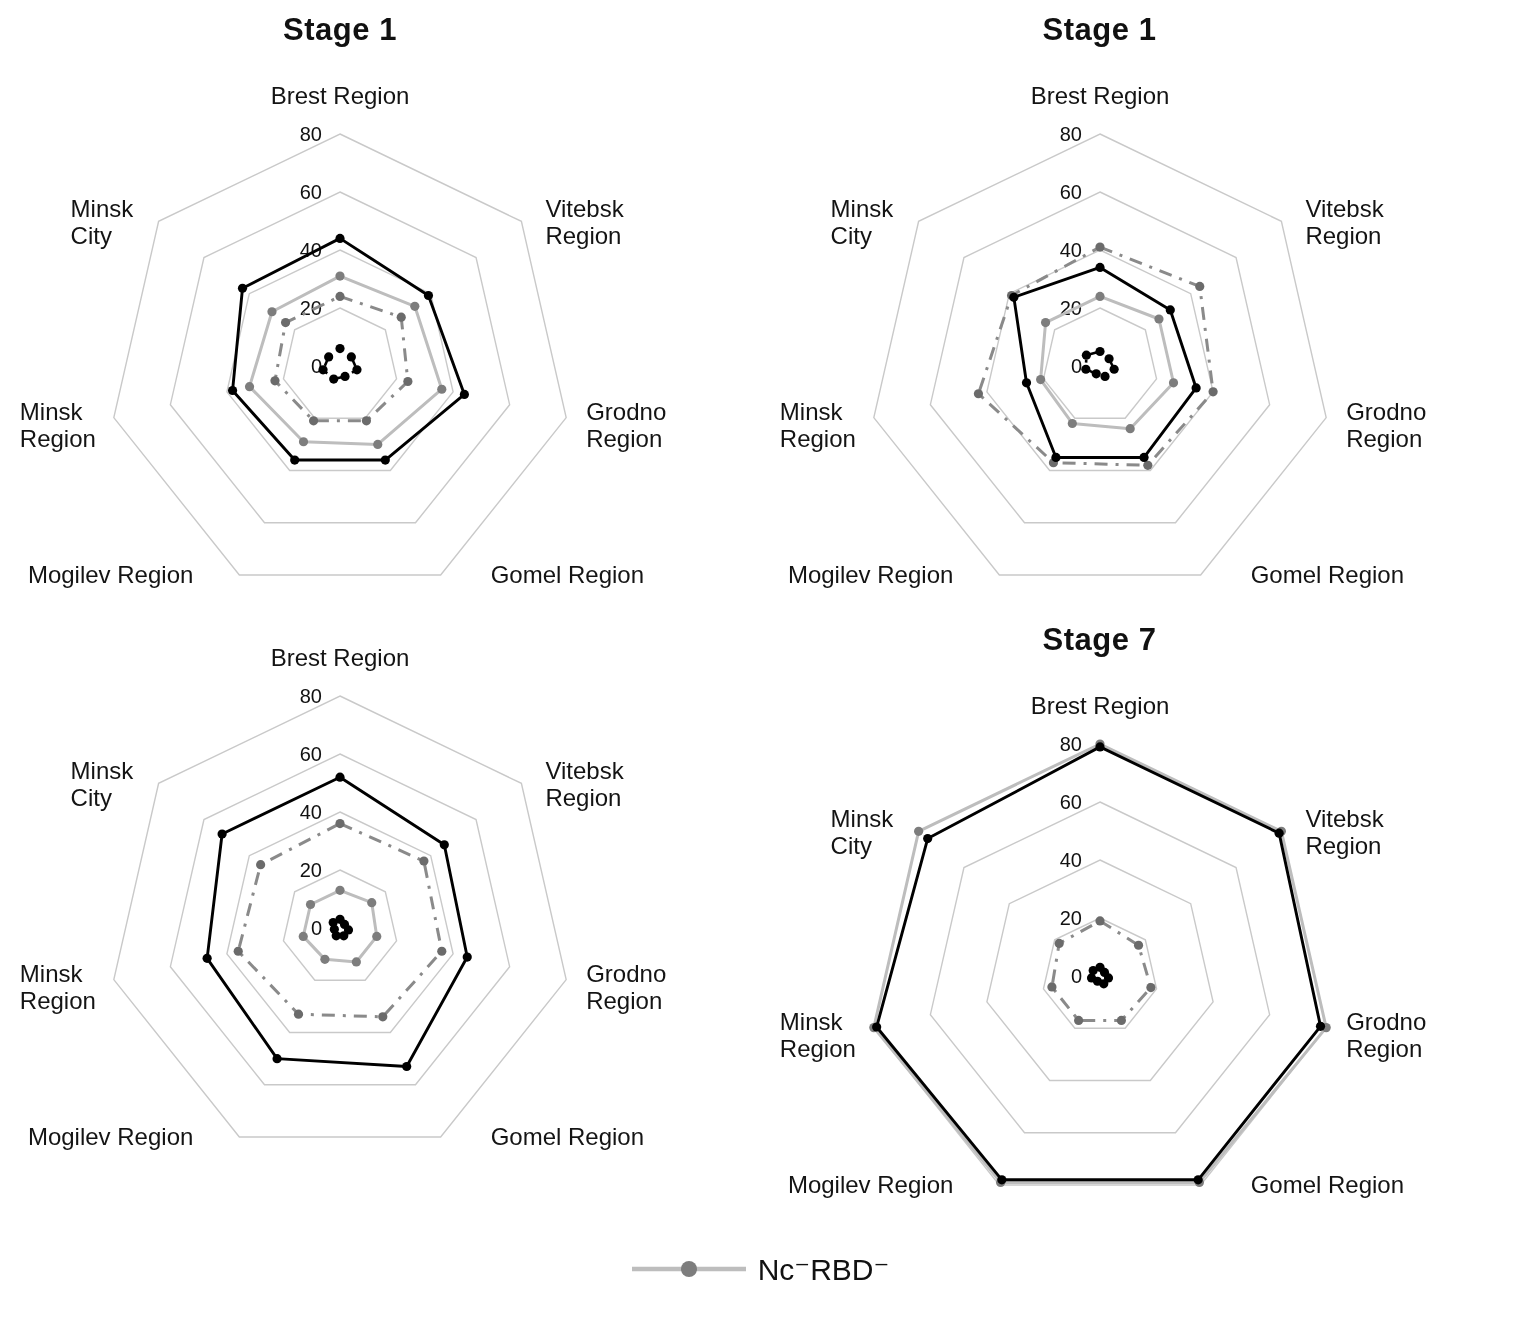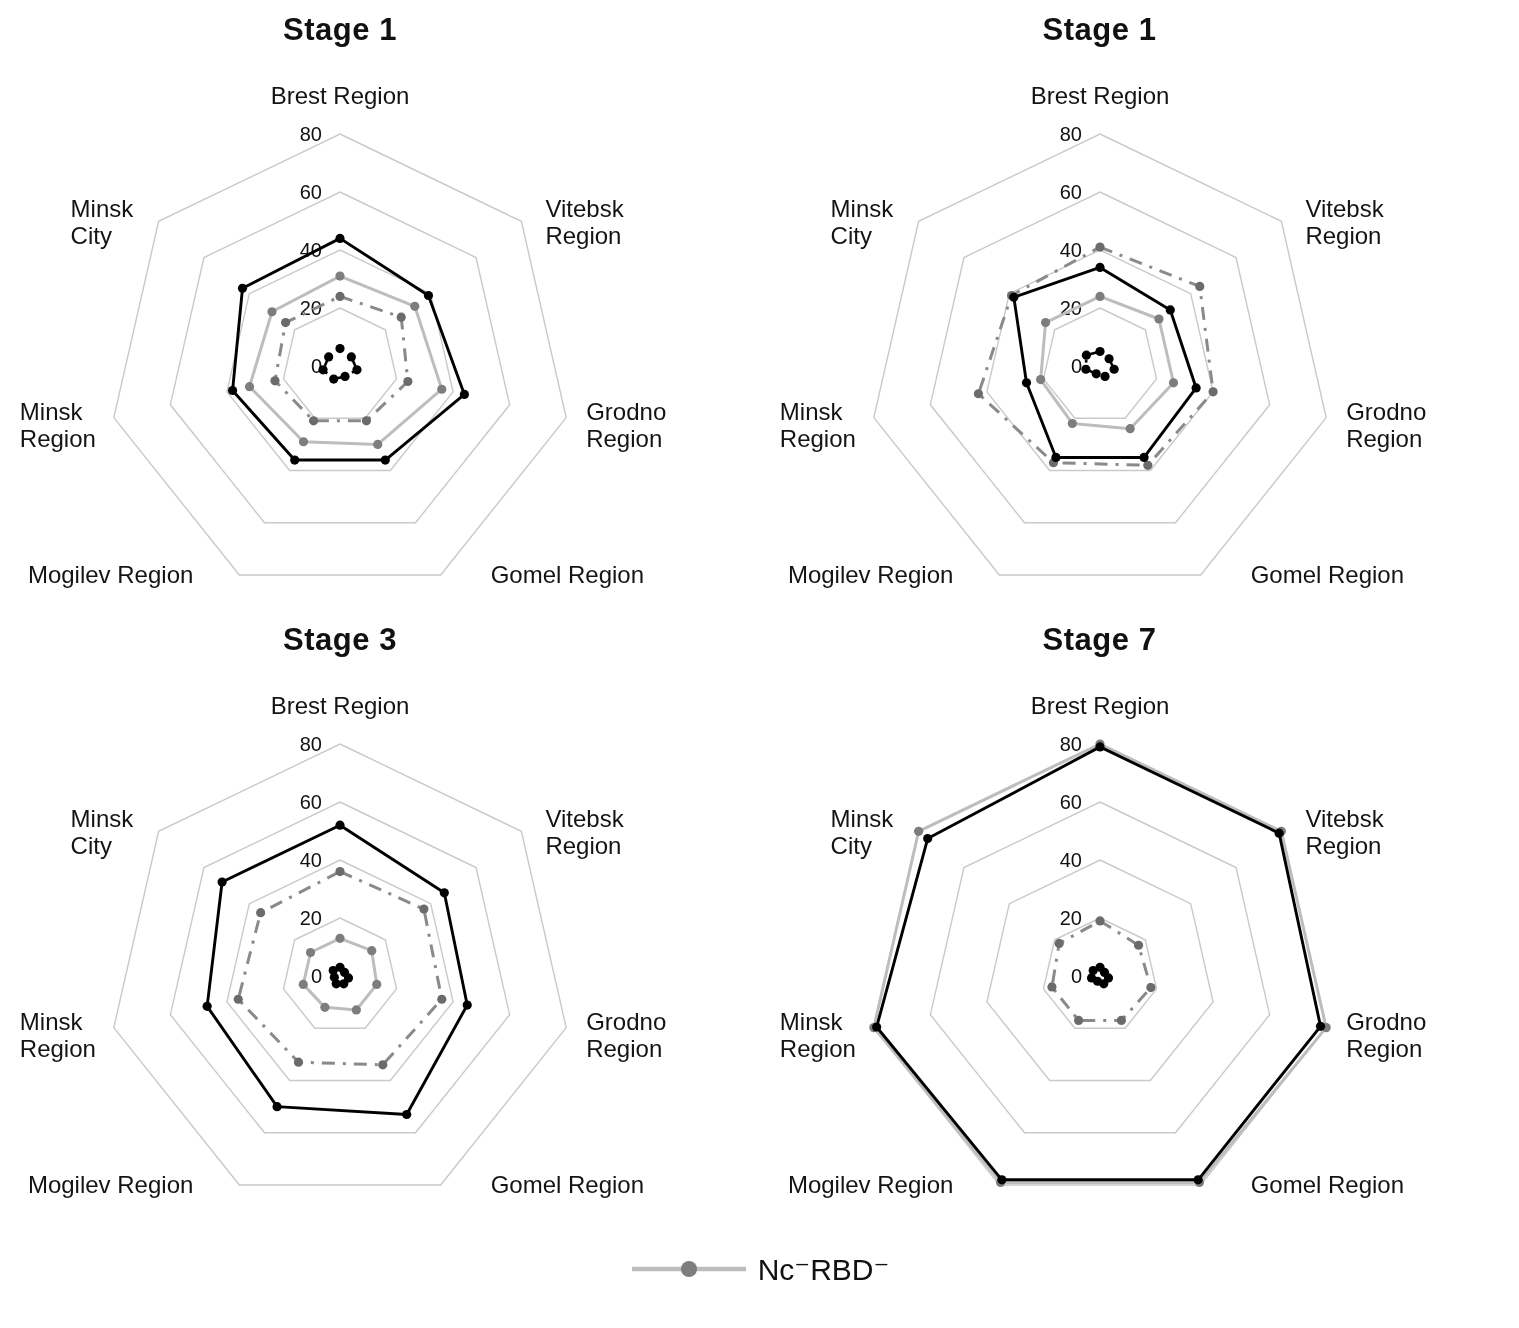--- a/index.html
+++ b/index.html
@@ -134,21 +134,20 @@
           <circle cx="349.06924519662914" cy="310.7675182984387" r="4.6" fill="#000000"></circle>
           <circle cx="354.13645472663643" cy="321.22655354236656" r="4.6" fill="#000000"></circle>
           <circle cx="345.03305137376367" cy="328.45123886766805" r="4.6" fill="#000000"></circle>
           <circle cx="336.2252114696772" cy="325.83842915075104" r="4.6" fill="#000000"></circle>
           <circle cx="325.86354527336357" cy="321.22655354236656" r="4.6" fill="#000000"></circle>
           <circle cx="326.3961322050563" cy="307.15127744765806" r="4.6" fill="#000000"></circle>
         </svg>
     </figure>
 
     <figure class="panel">
-      <figcaption class="chart-title">Stage 3</figcaption>
       <svg class="radar" width="759" height="562" viewBox="0 0 759 562">
           <polygon points="340,260 385.3462259831457,281.83759149219344 396.5458189065458,330.90621416946624 365.1652568688184,370.2561943383403 314.83474313118165,370.2561943383403 283.4541810934542,330.90621416946624 294.65377401685424,281.8375914921935" fill="none" stroke="#c9c9c9" stroke-width="1.4"></polygon>
           <polygon points="340,202 430.69245196629146,245.6751829843869 453.09163781309155,343.8124283389325 390.33051373763675,422.51238867668064 289.66948626236325,422.51238867668064 226.90836218690845,343.8124283389325 249.30754803370854,245.67518298438694" fill="none" stroke="#c9c9c9" stroke-width="1.4"></polygon>
           <polygon points="340,144 476.0386779494372,209.51277447658038 509.63745671963727,356.7186425083987 415.49577060645515,474.7685830150209 264.5042293935449,474.7685830150209 170.3625432803627,356.7186425083987 203.96132205056279,209.51277447658038" fill="none" stroke="#c9c9c9" stroke-width="1.4"></polygon>
           <polygon points="340,86 521.3849039325829,173.35036596877381 566.1832756261831,369.62485667786495 440.6610274752735,527.0247773533613 239.33897252472656,527.0247773533613 113.81672437381692,369.62485667786495 158.61509606741706,173.35036596877387" fill="none" stroke="#c9c9c9" stroke-width="1.4"></polygon>
           <text x="322" y="325" text-anchor="end" class="tick">0</text>
           <text x="322" y="267" text-anchor="end" class="tick">20</text>
           <text x="322" y="209" text-anchor="end" class="tick">40</text>
           <text x="322" y="151" text-anchor="end" class="tick">60</text>
           <text x="322" y="93" text-anchor="end" class="tick">80</text>

